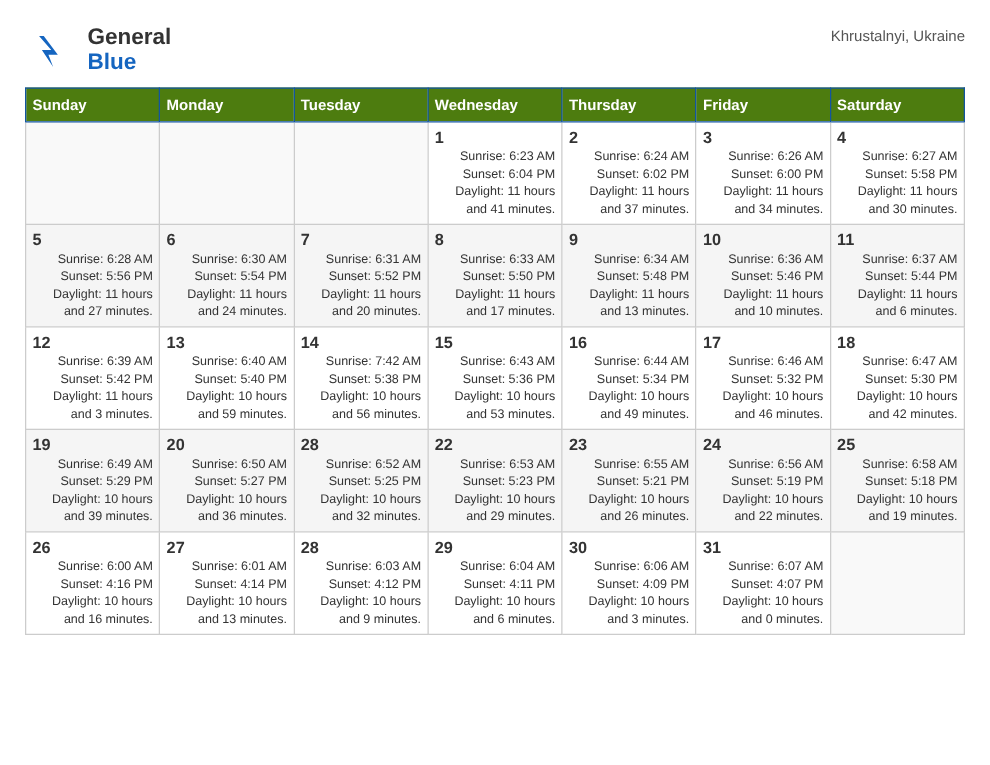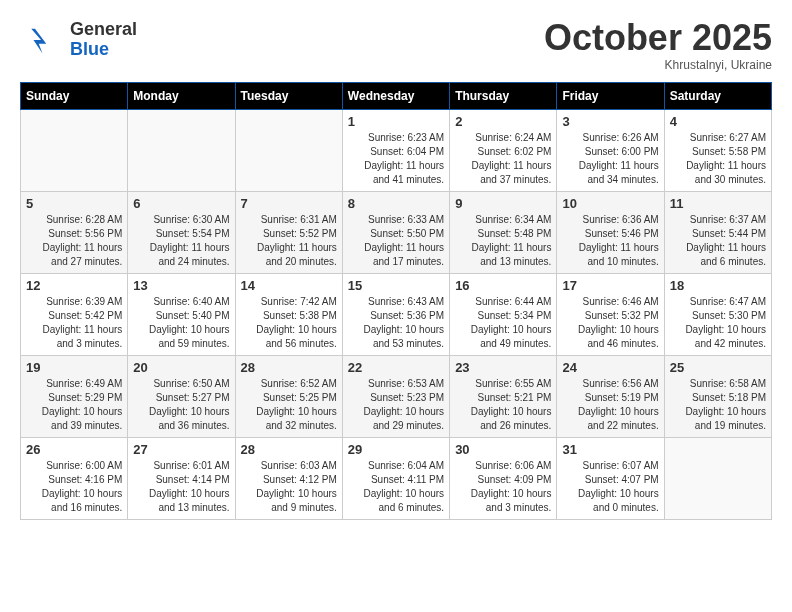--- a/index.html
+++ b/index.html
@@ -43,21 +43,21 @@
       font-size: 12px;
       color: #555;
       margin-top: 2px;
     }
     .calendar {
       width: 100%;
       border-collapse: collapse;
       border: 1px solid #ccc;
     }
     .calendar th {
-      background: #000000;
+      background: #4d7c0f;
       color: #fff;
       font-size: 12px;
       font-weight: bold;
       text-align: left;
       padding: 6px 5px;
       border: 1px solid #1255a0;
     }
     .calendar td {
       vertical-align: top;
       border: 1px solid #ccc;
@@ -97,21 +97,20 @@
   <div class="logo">
     <svg class="logo-icon" viewBox="0 0 40 40">
       <polygon points="20,5 35,25 25,25 30,38 18,20 28,20 15,5" fill="#1565c0"></polygon>
     </svg>
     <div class="logo-text">
       <div class="logo-general">General</div>
       <div class="logo-blue">Blue</div>
     </div>
   </div>
   <div class="title-area">
-    <div class="month-title">October 2025</div>
     <div class="subtitle">Khrustalnyi, Ukraine</div>
   </div>
 </div>
 
 <table class="calendar">
   <thead>
     <tr>
     <th>Sunday</th>
         <th>Monday</th>
         <th>Tuesday</th>

